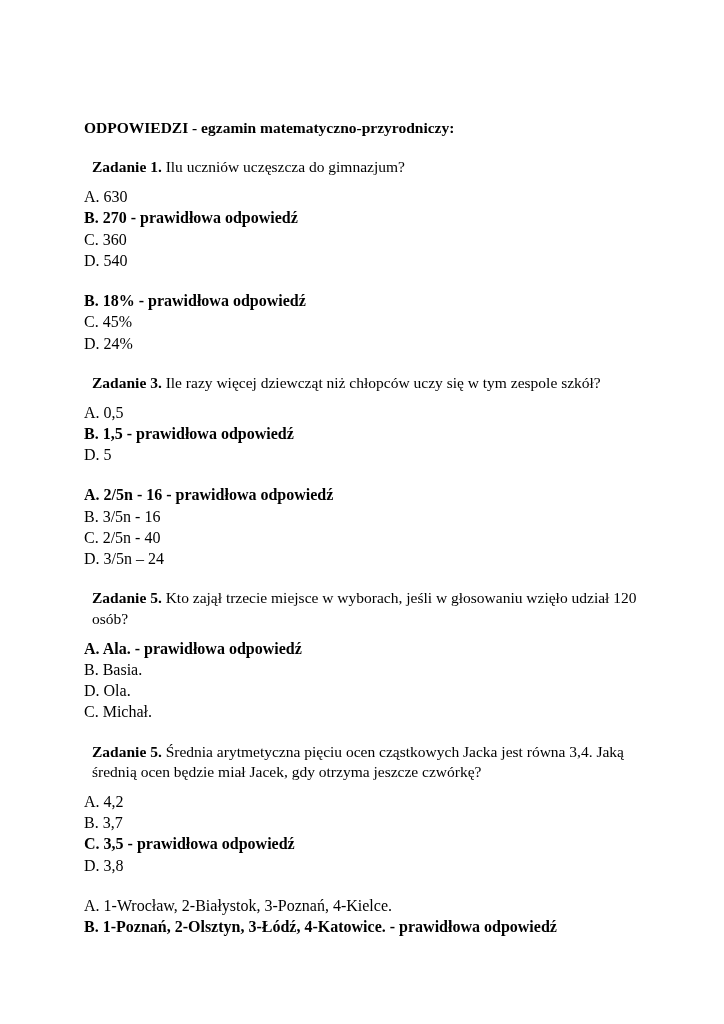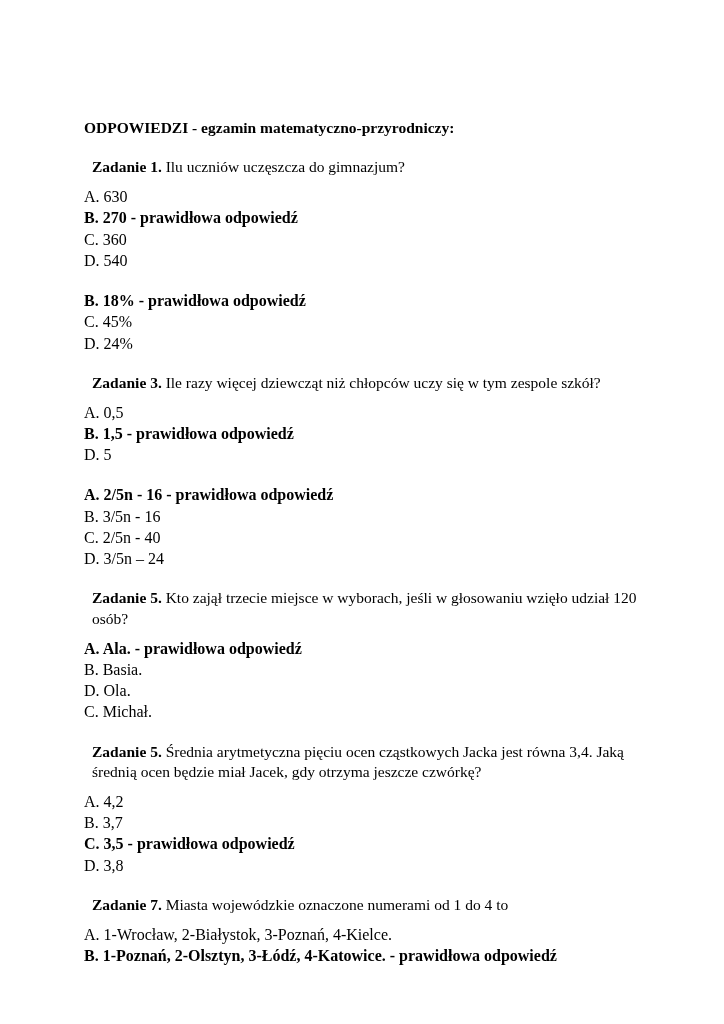--- a/index.html
+++ b/index.html
@@ -114,22 +114,18 @@
       <span class="q-label">Zadanie 5.</span>
       <span class="q-text">Średnia arytmetyczna pięciu ocen cząstkowych Jacka jest równa 3,4. Jaką średnią ocen będzie miał Jacek, gdy otrzyma jeszcze czwórkę?</span>
     </p>
     <p class="answer">A. 4,2</p>
     <p class="answer">B. 3,7</p>
     <p class="answer correct">C. 3,5 - prawidłowa odpowiedź</p>
     <p class="answer">D. 3,8</p>
   </div>
 
   <div class="task">
-    <p class="q-line">
-      <span class="q-label">Zadanie 7.</span>
-      <span class="q-text">Miasta wojewódzkie oznaczone numerami od 1 do 4 to</span>
-    </p>
     <p class="answer">A. 1-Wrocław, 2-Białystok, 3-Poznań, 4-Kielce.</p>
     <p class="answer correct">B. 1-Poznań, 2-Olsztyn, 3-Łódź, 4-Katowice. - prawidłowa odpowiedź</p>
 
   </div>
 
 </div>
 
 </body></html>

